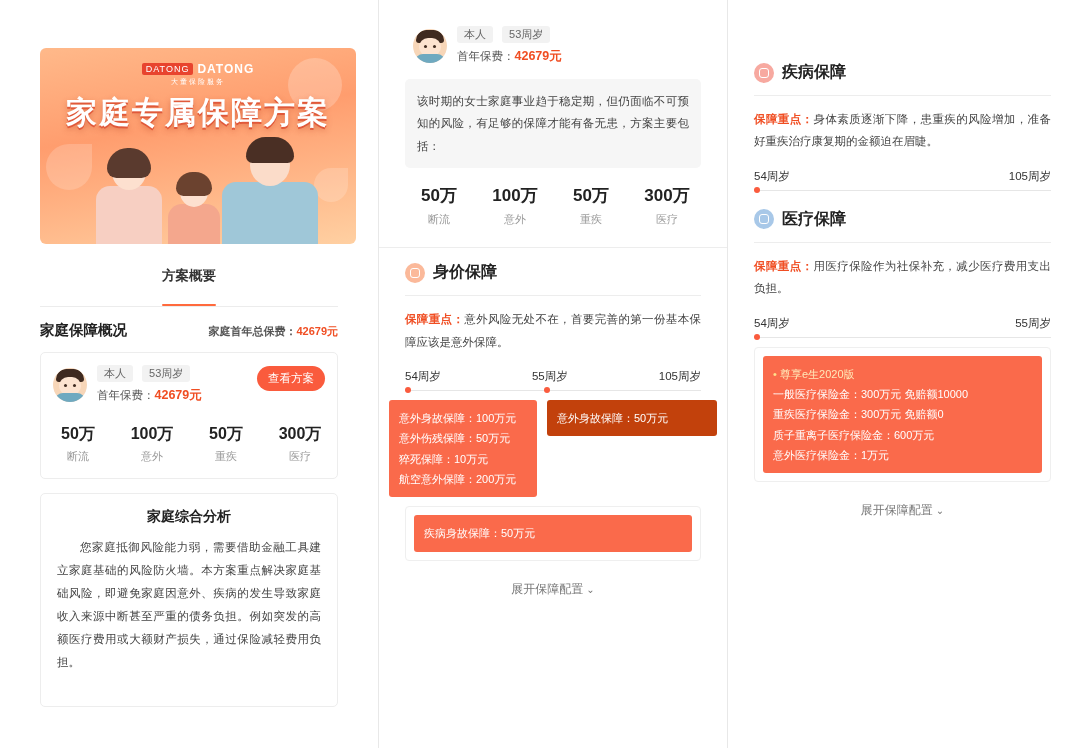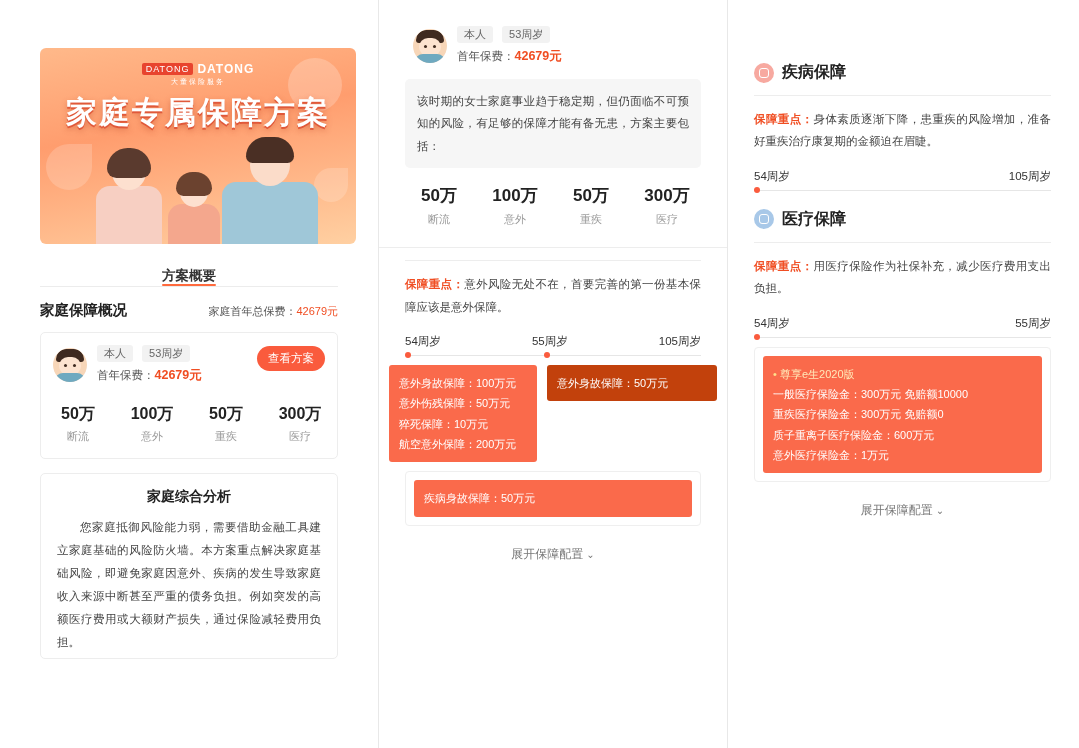--- a/index.html
+++ b/index.html
@@ -64,31 +64,31 @@
   .child .head { width:28px; height:30px; background:#fde0cf; margin:0 auto; position:relative; }
   .child .hair { position:absolute; top:-5px; left:-4px; width:36px; height:24px; background:#6b422f; border-radius:18px 18px 8px 8px; }
   .child .body { width:52px; height:40px; background:#f4a78d; margin-top:-3px; }
   
   .father { left:182px; bottom:0; }
   .father .head { width:40px; height:42px; background:#fbdcc9; margin:0 auto; position:relative; }
   .father .hair { position:absolute; top:-7px; left:-4px; width:48px; height:26px; background:#4a2f24; border-radius:24px 24px 8px 8px; }
   .father .body { width:96px; height:62px; background:#9fc7d8; margin-top:-4px; }
 
   .tabrow { margin:22px 40px 0 40px; text-align:center; }
-  .tab { display:inline-block; font-size:13.5px; color:#333; padding-bottom:1px; position:relative; }
+  .tab { display:inline-block; font-size:13.5px; color:#333; padding-bottom:21px; position:relative; }
   .tab.active { color:#333; font-weight:bold; }
   .tab.active:after {
     content:""; position:absolute; left:0; right:0; bottom:0; height:2.5px;
     background:#ff6a3d; border-radius:2px;
   }
   .divider { margin:0 40px; border-top:1px solid #ececec; }
 
   .sect-head { margin:14px 40px 0 40px; display:flex; align-items:baseline; justify-content:space-between; }
   .sect-head .t { font-size:14.5px; font-weight:bold; color:#222; }
-  .sect-head .r { font-size:11px; color:#555; }
+  .sect-head .r { font-size:11px; color:#555;font-weight:bold; }
   .sect-head .r .amt { color:#f04e23; }
 
   .card {
     margin:12px 40px 0 40px;
     border:1px solid #ededed;
     border-radius:5px;
     background:#fff;
   }
   .person-row { display:flex; align-items:center; padding:12px 12px 10px 12px; position:relative; }
   .avatar {
@@ -112,21 +112,21 @@
   .btn-view {
     position:absolute; right:12px; top:13px;
     background:#fa5b3d; color:#fff; font-size:11.5px;
     border:none; border-radius:13px; padding:5px 11px; cursor:pointer;
   }
   .nums { display:flex; padding:10px 0 14px 0; }
   .nums .n { flex:1; text-align:center; }
   .nums .n .v { font-size:16px; font-weight:bold; color:#222; }
   .nums .n .k { font-size:11px; color:#999; margin-top:4px; }
 
-  .analysis-card { margin:14px 40px 0 40px; border:1px solid #ededed; border-radius:5px; padding:14px 16px 4px 16px; }
+  .analysis-card { margin:14px 40px 0 40px; border:1px solid #ededed; border-radius:5px; padding:14px 16px 32px 16px; }
   .analysis-title { text-align:center; font-size:14px; font-weight:bold; color:#222; }
   .analysis-body { margin-top:10px; font-size:11.5px; line-height:2; color:#444; text-align:justify; text-indent:2em; }
 
   
   .p2-person { display:flex; align-items:center; padding:26px 26px 0 34px; }
   .p2-mid { margin-left:10px; }
   .note-box {
     margin:14px 26px 0 26px; background:#f6f6f6; border-radius:5px;
     padding:11px 12px; font-size:11.5px; line-height:1.95; color:#444; text-align:justify;
   }
@@ -317,20 +317,24 @@
         <div class="k">重疾</div>
       </div>
       <div class="n">
         <div class="v">300万</div>
         <div class="k">医疗</div>
       </div>
     </div>
 
     <div class="hr-full"></div>
 
+    <div class="mod-head">
+      <span class="mod-ico orange"></span>
+      <span class="mod-title">身价保障</span>
+    </div>
     <div class="mod-hr"></div>
 
     <div class="focus">
       <b>保障重点：</b><span>意外风险无处不在，首要完善的第一份基本保障应该是意外保障。</span>
     </div>
 
     <div class="axis">
       <div class="axis-labels three">
         <span>54周岁</span>
         <span>55周岁</span>

